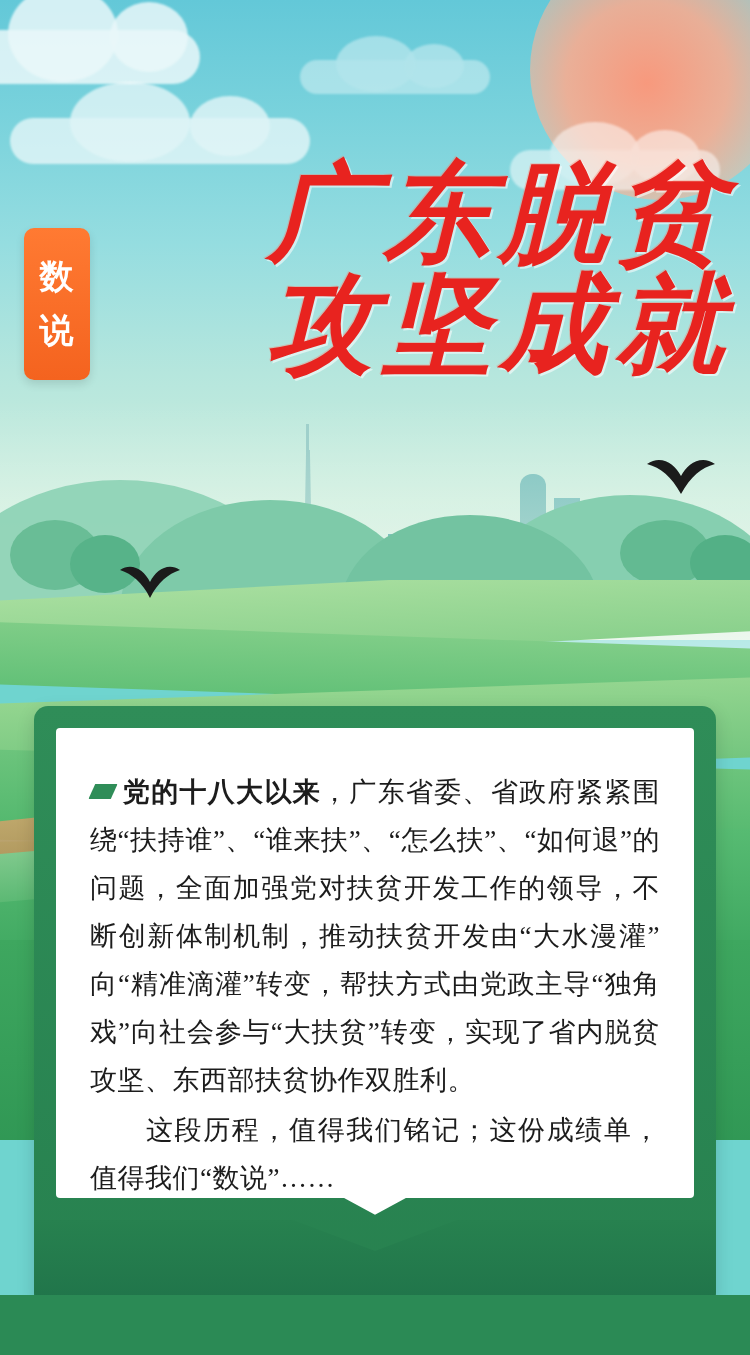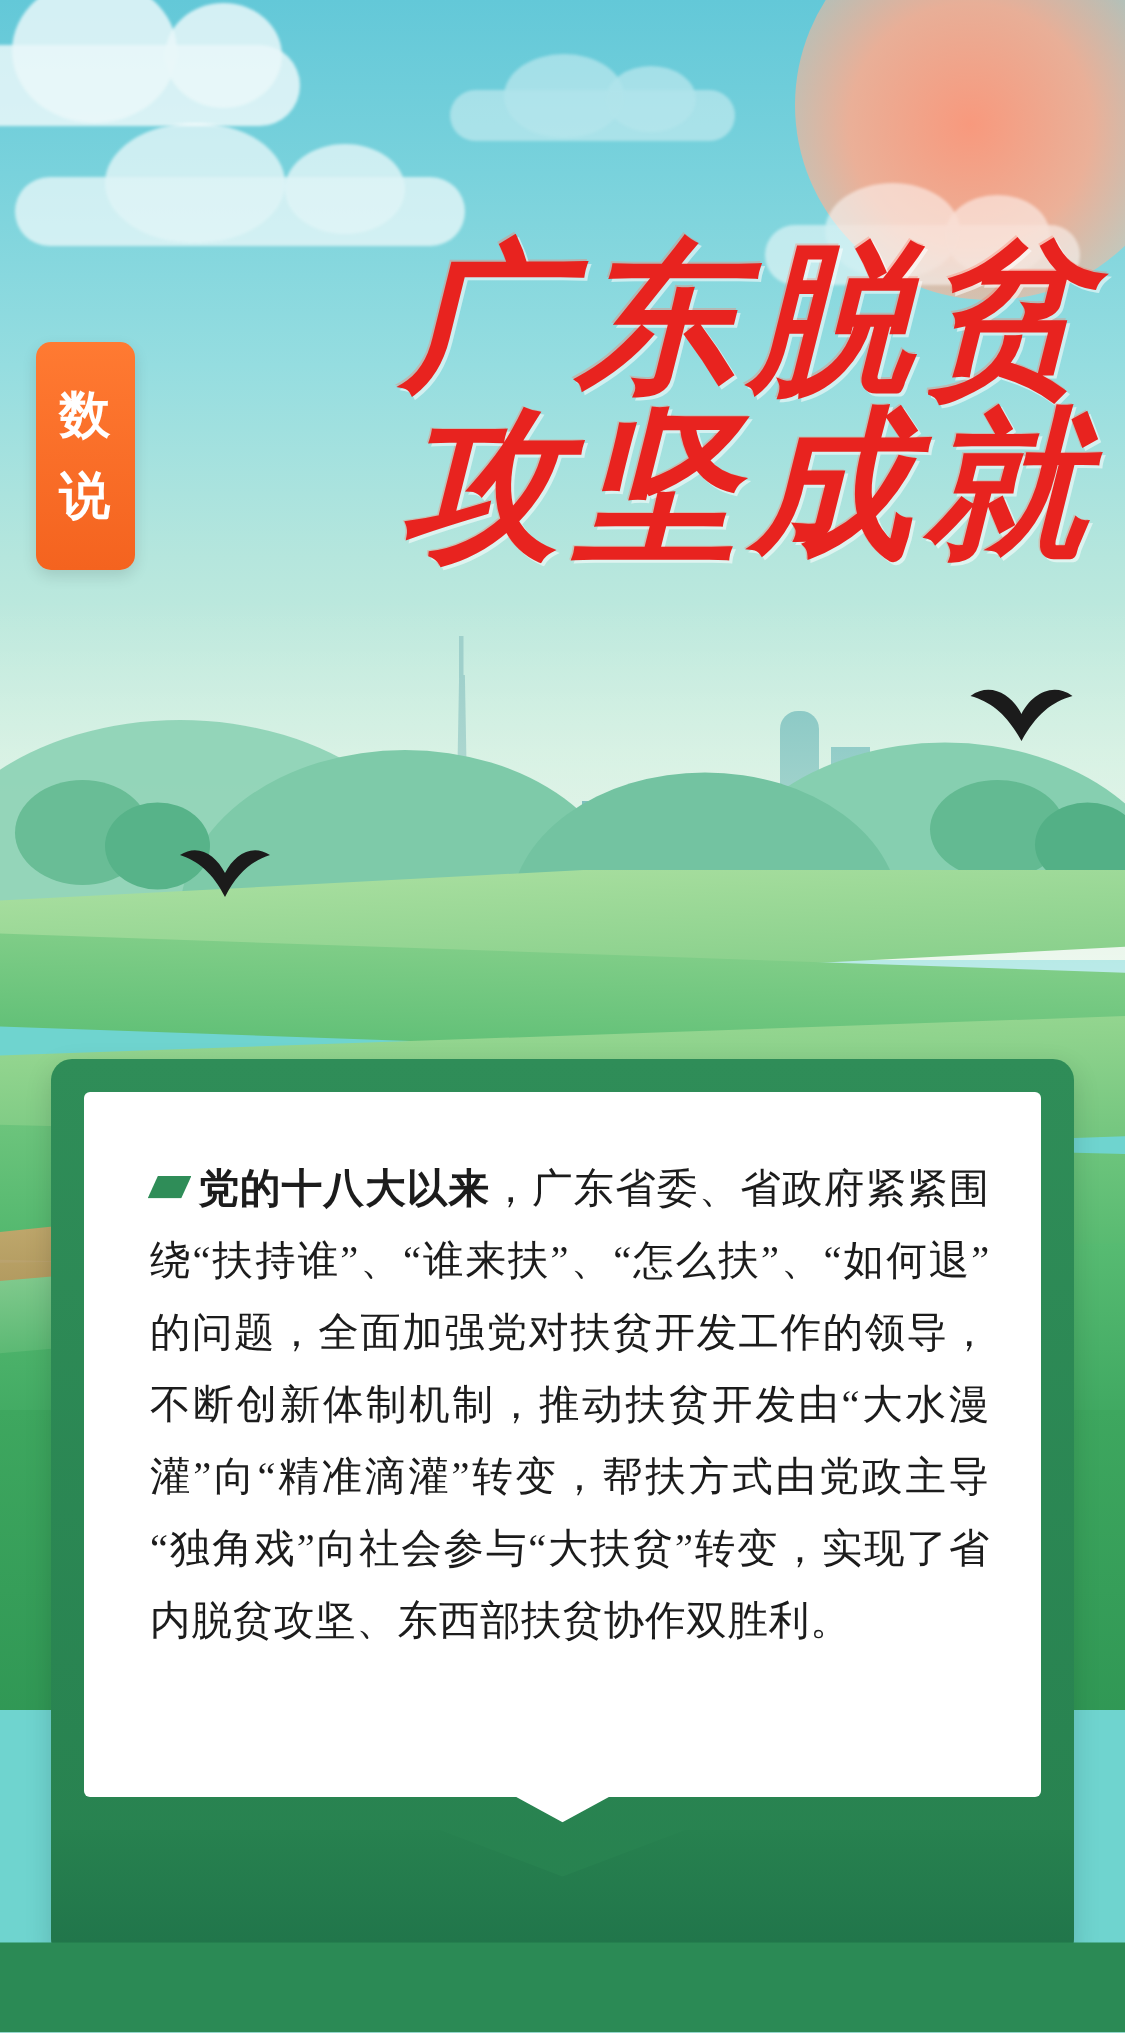--- a/index.html
+++ b/index.html
@@ -231,21 +231,21 @@
     background: linear-gradient(180deg,#27814f,#20744a);
     border-radius: 0 0 14px 14px;
     clip-path: polygon(0 0, 38% 0, 50% 36%, 62% 0, 100% 0, 100% 100%, 0 100%);
   }
   .card-inner {
     position: absolute;
     left: 22px; top: 22px;
     width: 638px; height: 470px;
     background: #ffffff;
     border-radius: 4px;
-    padding: 40px 34px 20px 44px;
+    padding: 40px 34px 20px 34px;
   }
   .card-inner::after {
     content: "";
     position: absolute;
     left: 0; bottom: -22px;
     width: 638px; height: 26px;
     background: #ffffff;
     clip-path: polygon(0 0, 44% 0, 50% 80%, 56% 0, 100% 0, 100% 0, 0 0);
   }
 
@@ -352,17 +352,18 @@
     <div class="line1">广东脱贫</div>
     <div class="line2">攻坚成就</div>
   </div>
 
   <div class="card-outer">
     <div class="card-notch"></div>
     <div class="card-inner">
       <p class="para p1">
         <span class="diamond"></span><span class="strong">党的十八大以来</span><span>，广东省委、省政府紧紧围绕“扶持谁”、“谁来扶”、“怎么扶”、“如何退”的问题，全面加强党对扶贫开发工作的领导，不断创新体制机制，推动扶贫开发由“大水漫灌”向“精准滴灌”转变，帮扶方式由党政主导“独角戏”向社会参与“大扶贫”转变，实现了省内脱贫攻坚、东西部扶贫协作双胜利。</span>
       </p>
+      <p class="para p2">这段历程，值得我们铭记；这份成绩单，值得我们“数说”……</p>
     </div>
   </div>
 
   <div class="bottom-fill"></div>
 </div>
 
 </body></html>

